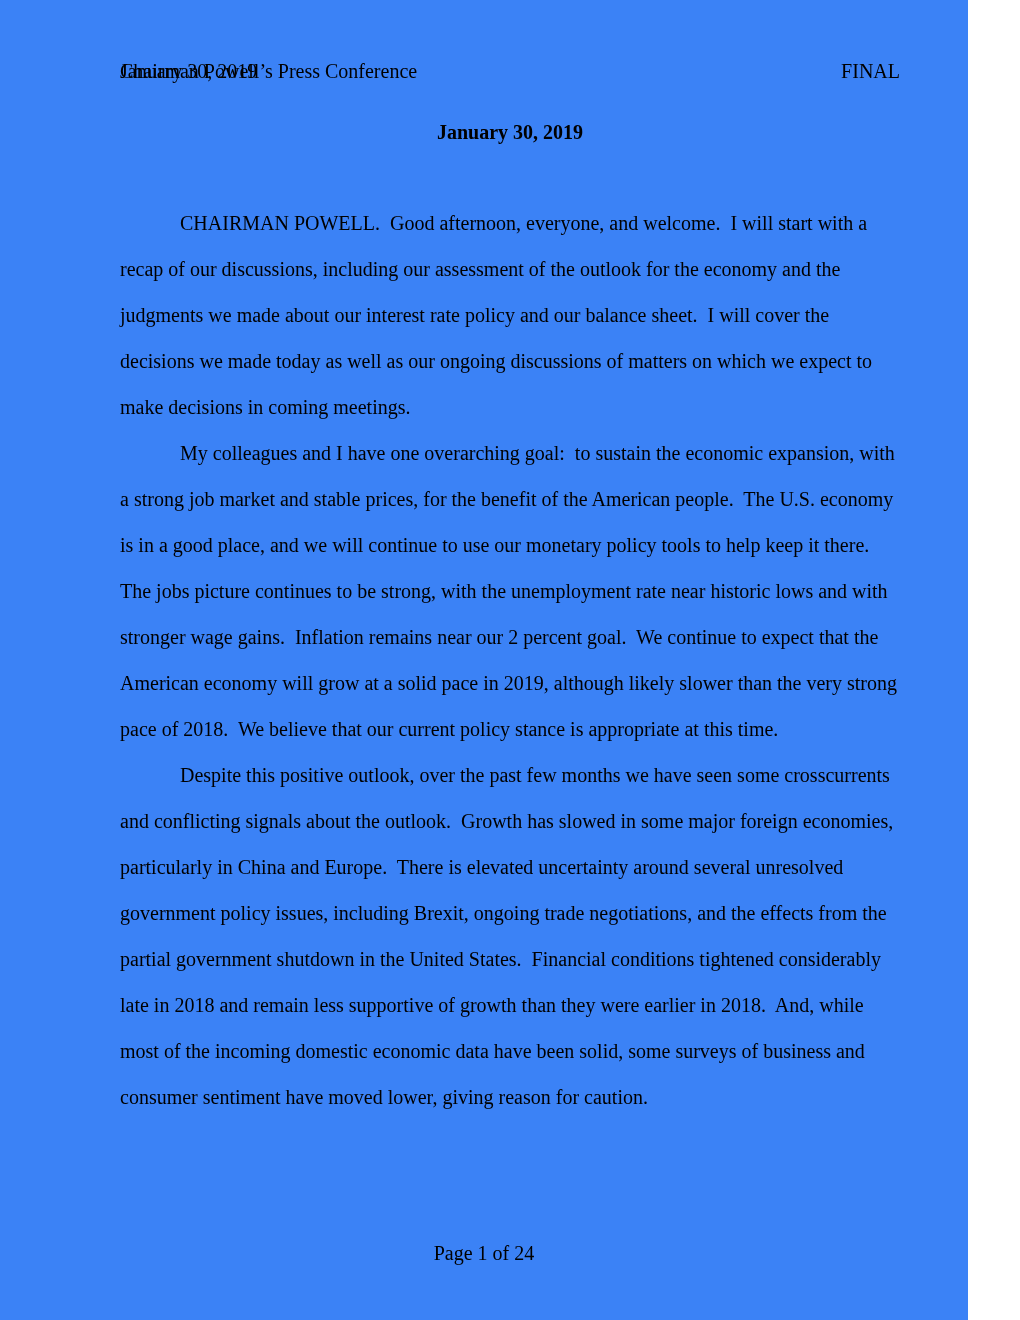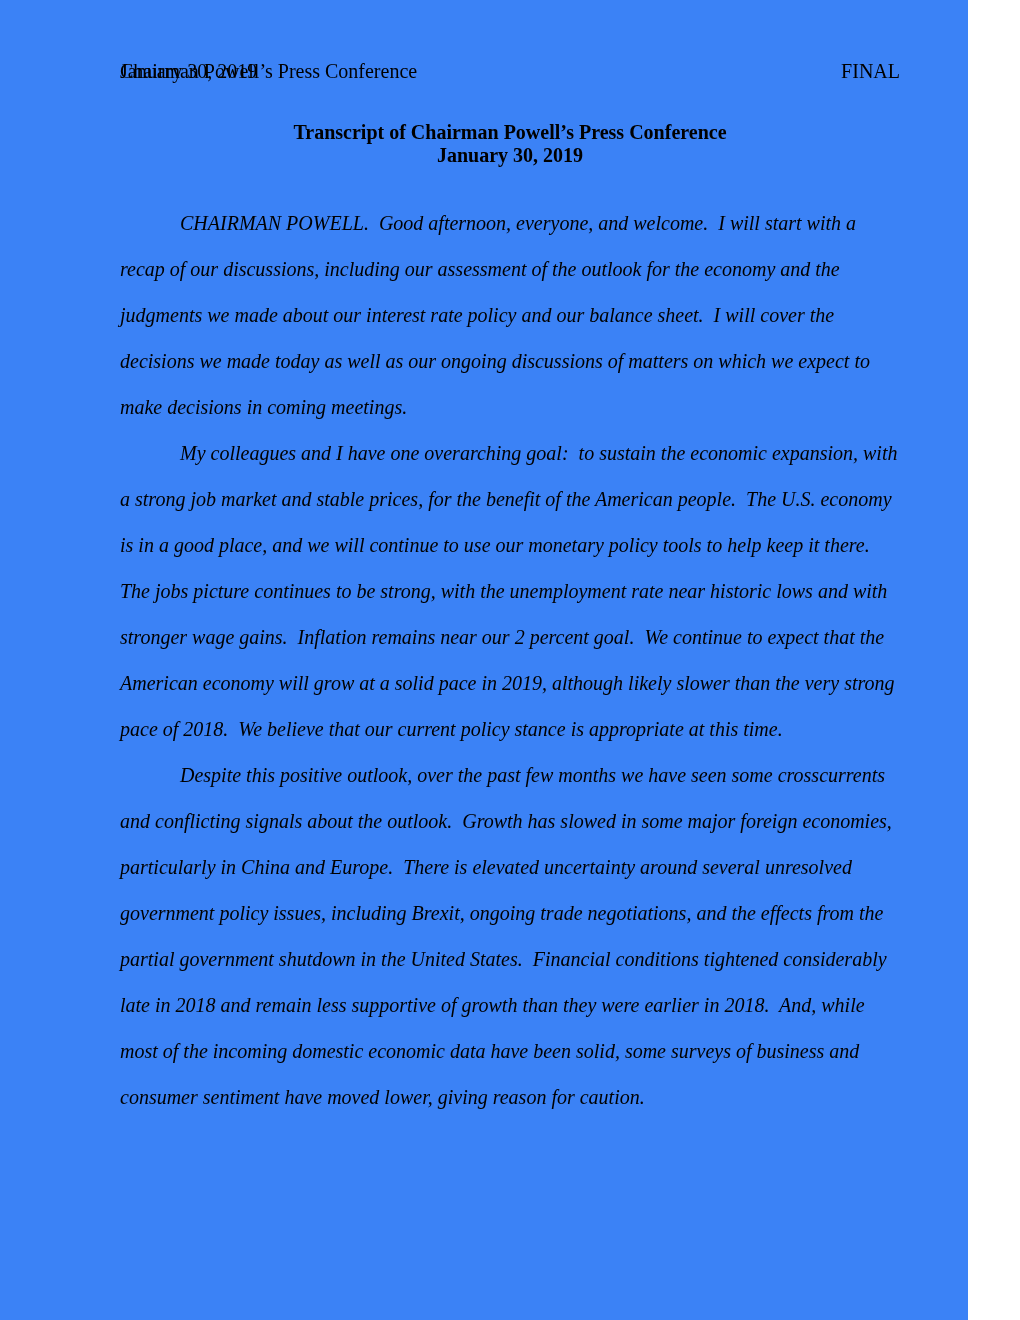--- a/index.html
+++ b/index.html
@@ -58,21 +58,20 @@
     line-height: 23px;
   }
   .doc-body {
     position: absolute;
     top: 200px;
     left: 120px;
     width: 780px;
     font-size: 20px;
     line-height: 46px;
     text-align: left;
-    font-style: italic;
   }
   .doc-body p {
     margin: 0;
     padding: 0;
     text-indent: 60px;
     white-space: pre-wrap;
   }
   .page-footer {
     position: absolute;
     top: 1242px;
@@ -88,24 +87,24 @@
 
 <div class="page">
 
   <div class="running-header">
     <span class="h-left">January 30, 2019</span>
     <span class="h-center">Chairman Powell’s Press Conference</span>
     <span class="h-right">FINAL</span>
   </div>
 
   <div class="doc-title">
-    <div>Transcript of Chairman Powell’s Press Conference</div>
     <div>January 30, 2019</div>
   </div>
 
   <div class="doc-body">
     <p>CHAIRMAN POWELL.  Good afternoon, everyone, and welcome.  I will start with a recap of our discussions, including our assessment of the outlook for the economy and the judgments we made about our interest rate policy and our balance sheet.  I will cover the decisions we made today as well as our ongoing discussions of matters on which we expect to make decisions in coming meetings.</p>
     <p>My colleagues and I have one overarching goal:  to sustain the economic expansion, with a strong job market and stable prices, for the benefit of the American people.  The U.S. economy is in a good place, and we will continue to use our monetary policy tools to help keep it there.  The jobs picture continues to be strong, with the unemployment rate near historic lows and with stronger wage gains.  Inflation remains near our 2 percent goal.  We continue to expect that the American economy will grow at a solid pace in 2019, although likely slower than the very strong pace of 2018.  We believe that our current policy stance is appropriate at this time.</p>
     <p>Despite this positive outlook, over the past few months we have seen some crosscurrents and conflicting signals about the outlook.  Growth has slowed in some major foreign economies, particularly in China and Europe.  There is elevated uncertainty around several unresolved government policy issues, including Brexit, ongoing trade negotiations, and the effects from the partial government shutdown in the United States.  Financial conditions tightened considerably late in 2018 and remain less supportive of growth than they were earlier in 2018.  And, while most of the incoming domestic economic data have been solid, some surveys of business and consumer sentiment have moved lower, giving reason for caution.</p>
   </div>
 
+  <div class="page-footer">Page 1 of 24</div>
 
 </div>
 
 </body></html>

